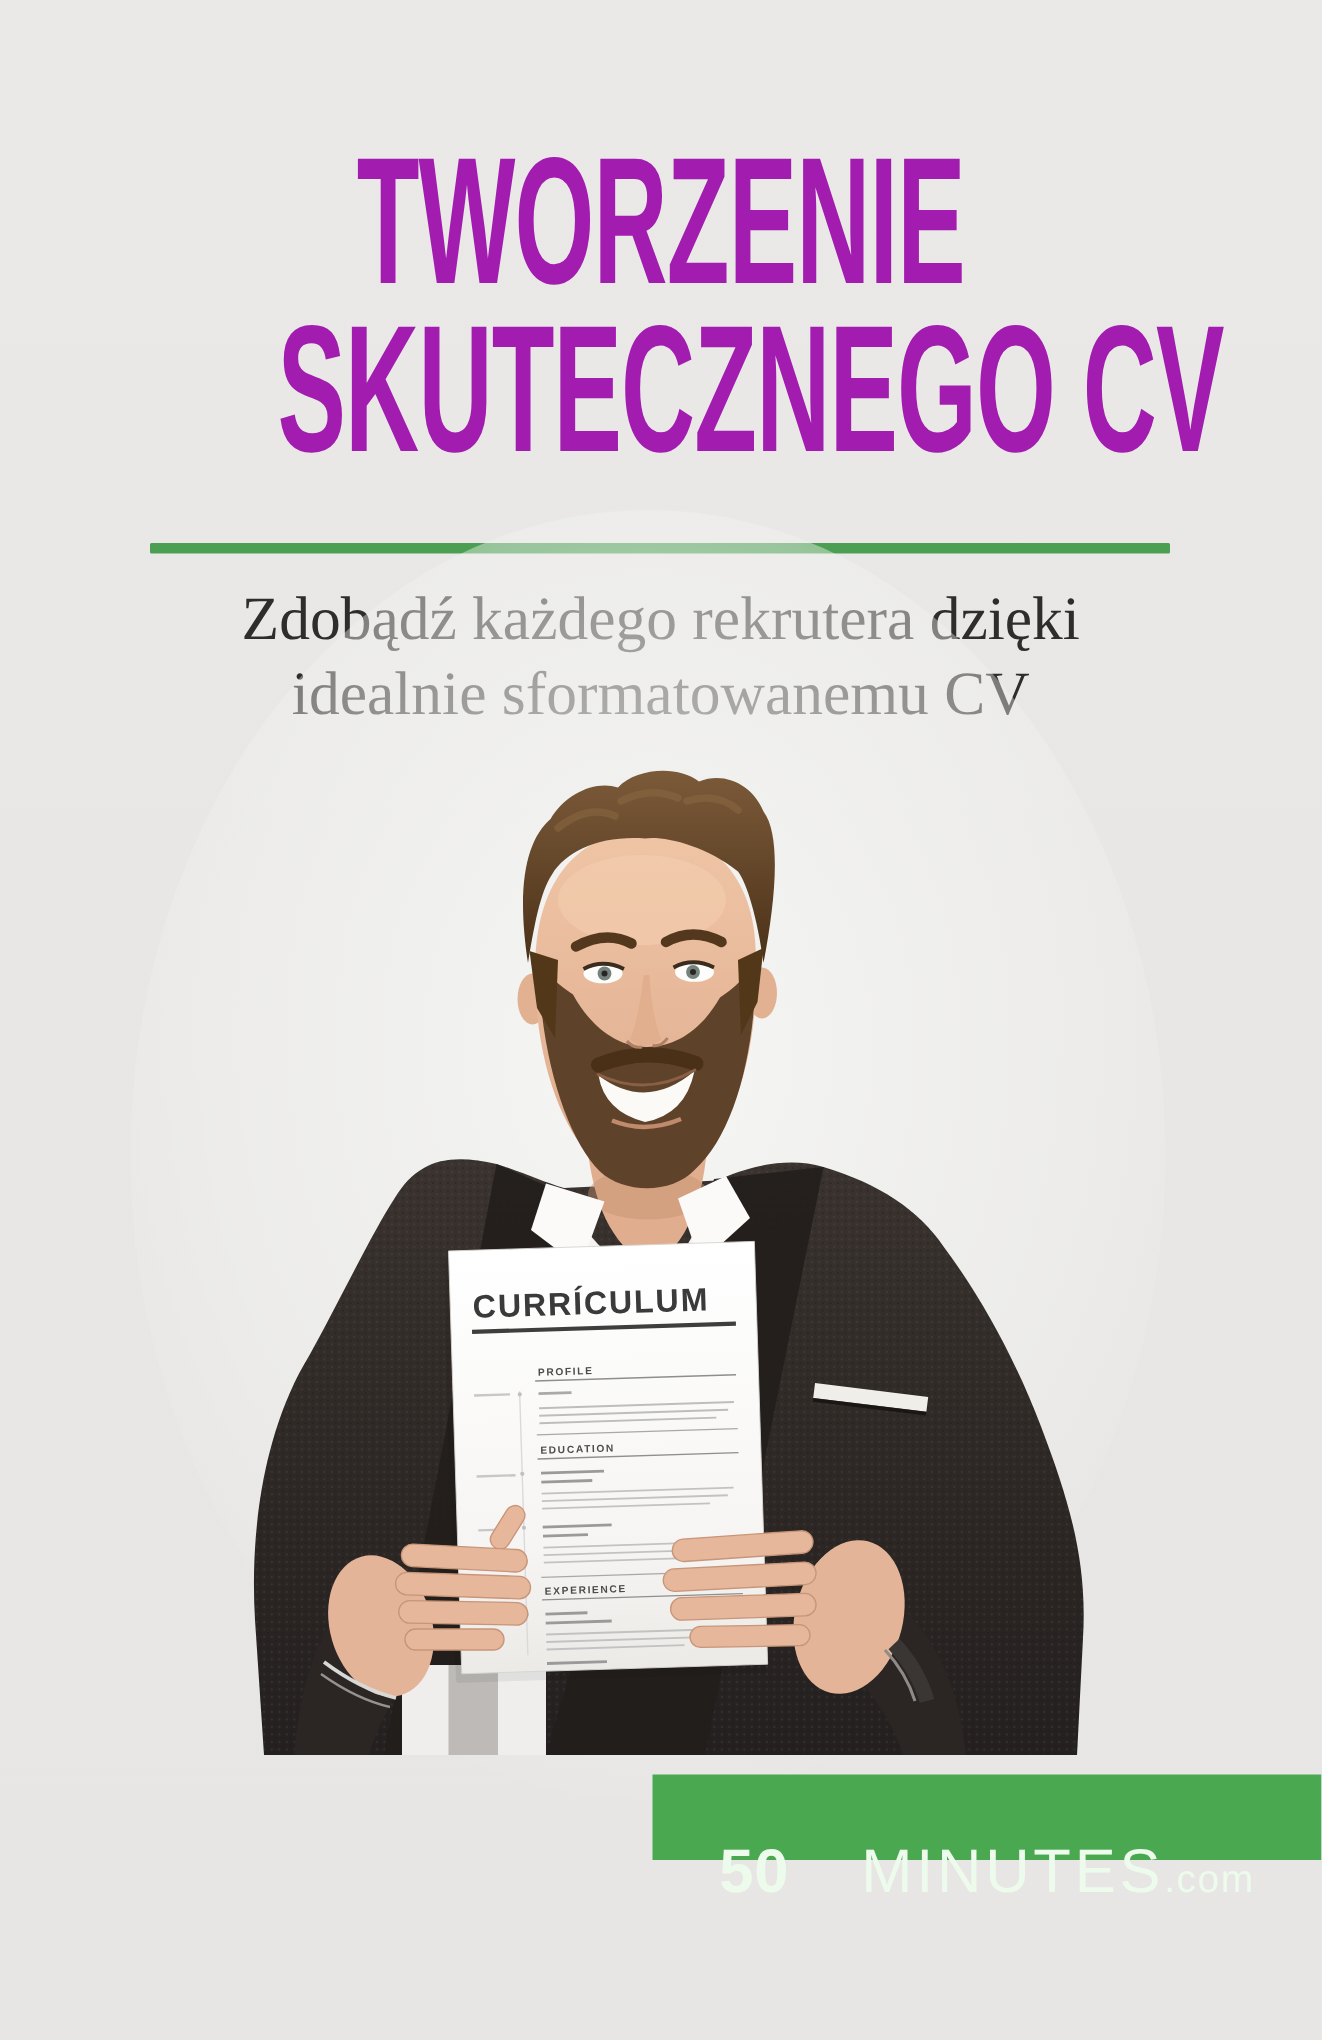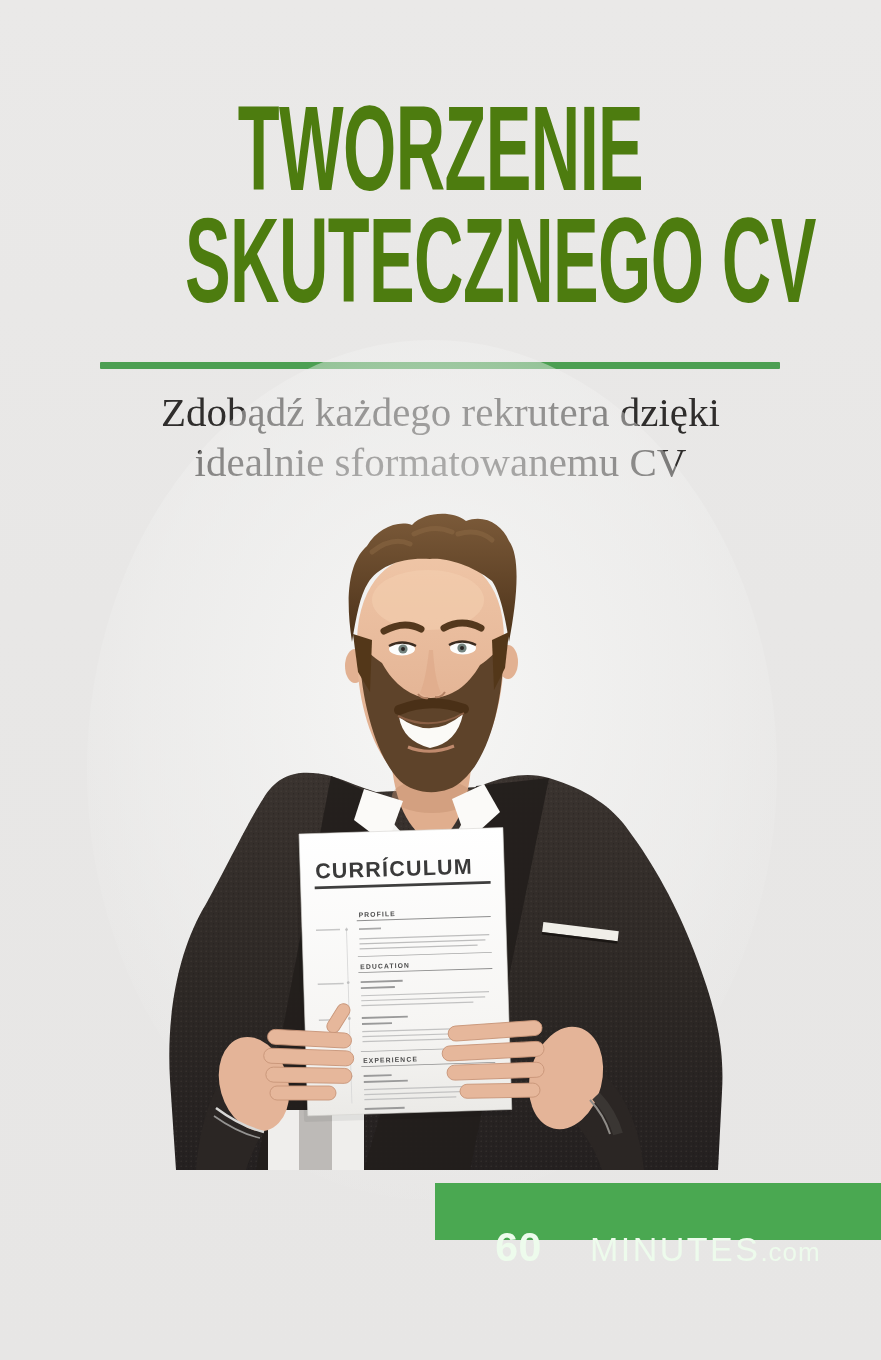--- a/index.html
+++ b/index.html
@@ -31,29 +31,29 @@
   
   .photo{position:absolute;left:0;top:0;width:881px;height:1360px;}
   
   .banner{
     position:absolute;top:1183px;left:435px;right:0;height:57px;
     background:#4aa851;display:flex;align-items:baseline;justify-content:center;
     color:#edfbec;
   }
   .banner .inner{display:flex;align-items:baseline;transform:translateY(41px);}
   .b50{font-weight:700;font-size:41px;letter-spacing:0.5px;}
-  .bmin{font-weight:400;font-size:34px;letter-spacing:2.5px;margin-left:48px;}
+  .bmin{font-weight:400;font-size:41px;letter-spacing:2.5px;margin-left:48px;}
   .bcom{font-weight:400;font-size:26px;letter-spacing:1px;}
 </style>
 </head>
 <body style="background-color: rgb(233, 232, 231);">
 
 <div class="cover">
 
-  <div class="title" style="color: #4d7c0f;">
+  <div class="title" style="color: #a21caf;">
     <span class="tline">TWORZENIE</span>
     <span class="tline">SKUTECZNEGO CV</span>
   </div>
 
   <div class="rule" style="background: rgb(76, 159, 82);"></div>
 
   <div class="subtitle" style="color: rgb(47, 45, 44);">
     <div>Zdobądź każdego rekrutera dzięki</div>
     <div>idealnie sformatowanemu CV</div>
   </div>
@@ -253,19 +253,19 @@
           <rect x="460" y="1083" width="80" height="14" rx="7" transform="rotate(-1 540 1090)"></rect>
         </g>
         <path d="M 596,1096 Q 612,1113 618,1134" stroke="#3a3633" stroke-width="10" fill="none"></path>
         <path d="M 590,1100 Q 604,1115 610,1134" stroke="#8f8c88" stroke-width="2" fill="none"></path>
       </g>
     </g>
   </svg>
 
   <div class="banner" style="background: rgb(74, 168, 81); color: rgb(237, 251, 236);">
     <div class="inner">
-      <span class="b50">60</span>
+      <span class="b50">50</span>
         <span class="bmin">MINUTES</span>
         <span class="bcom">.com</span>
     </div>
   </div>
 
 </div>
 
 </body></html>

